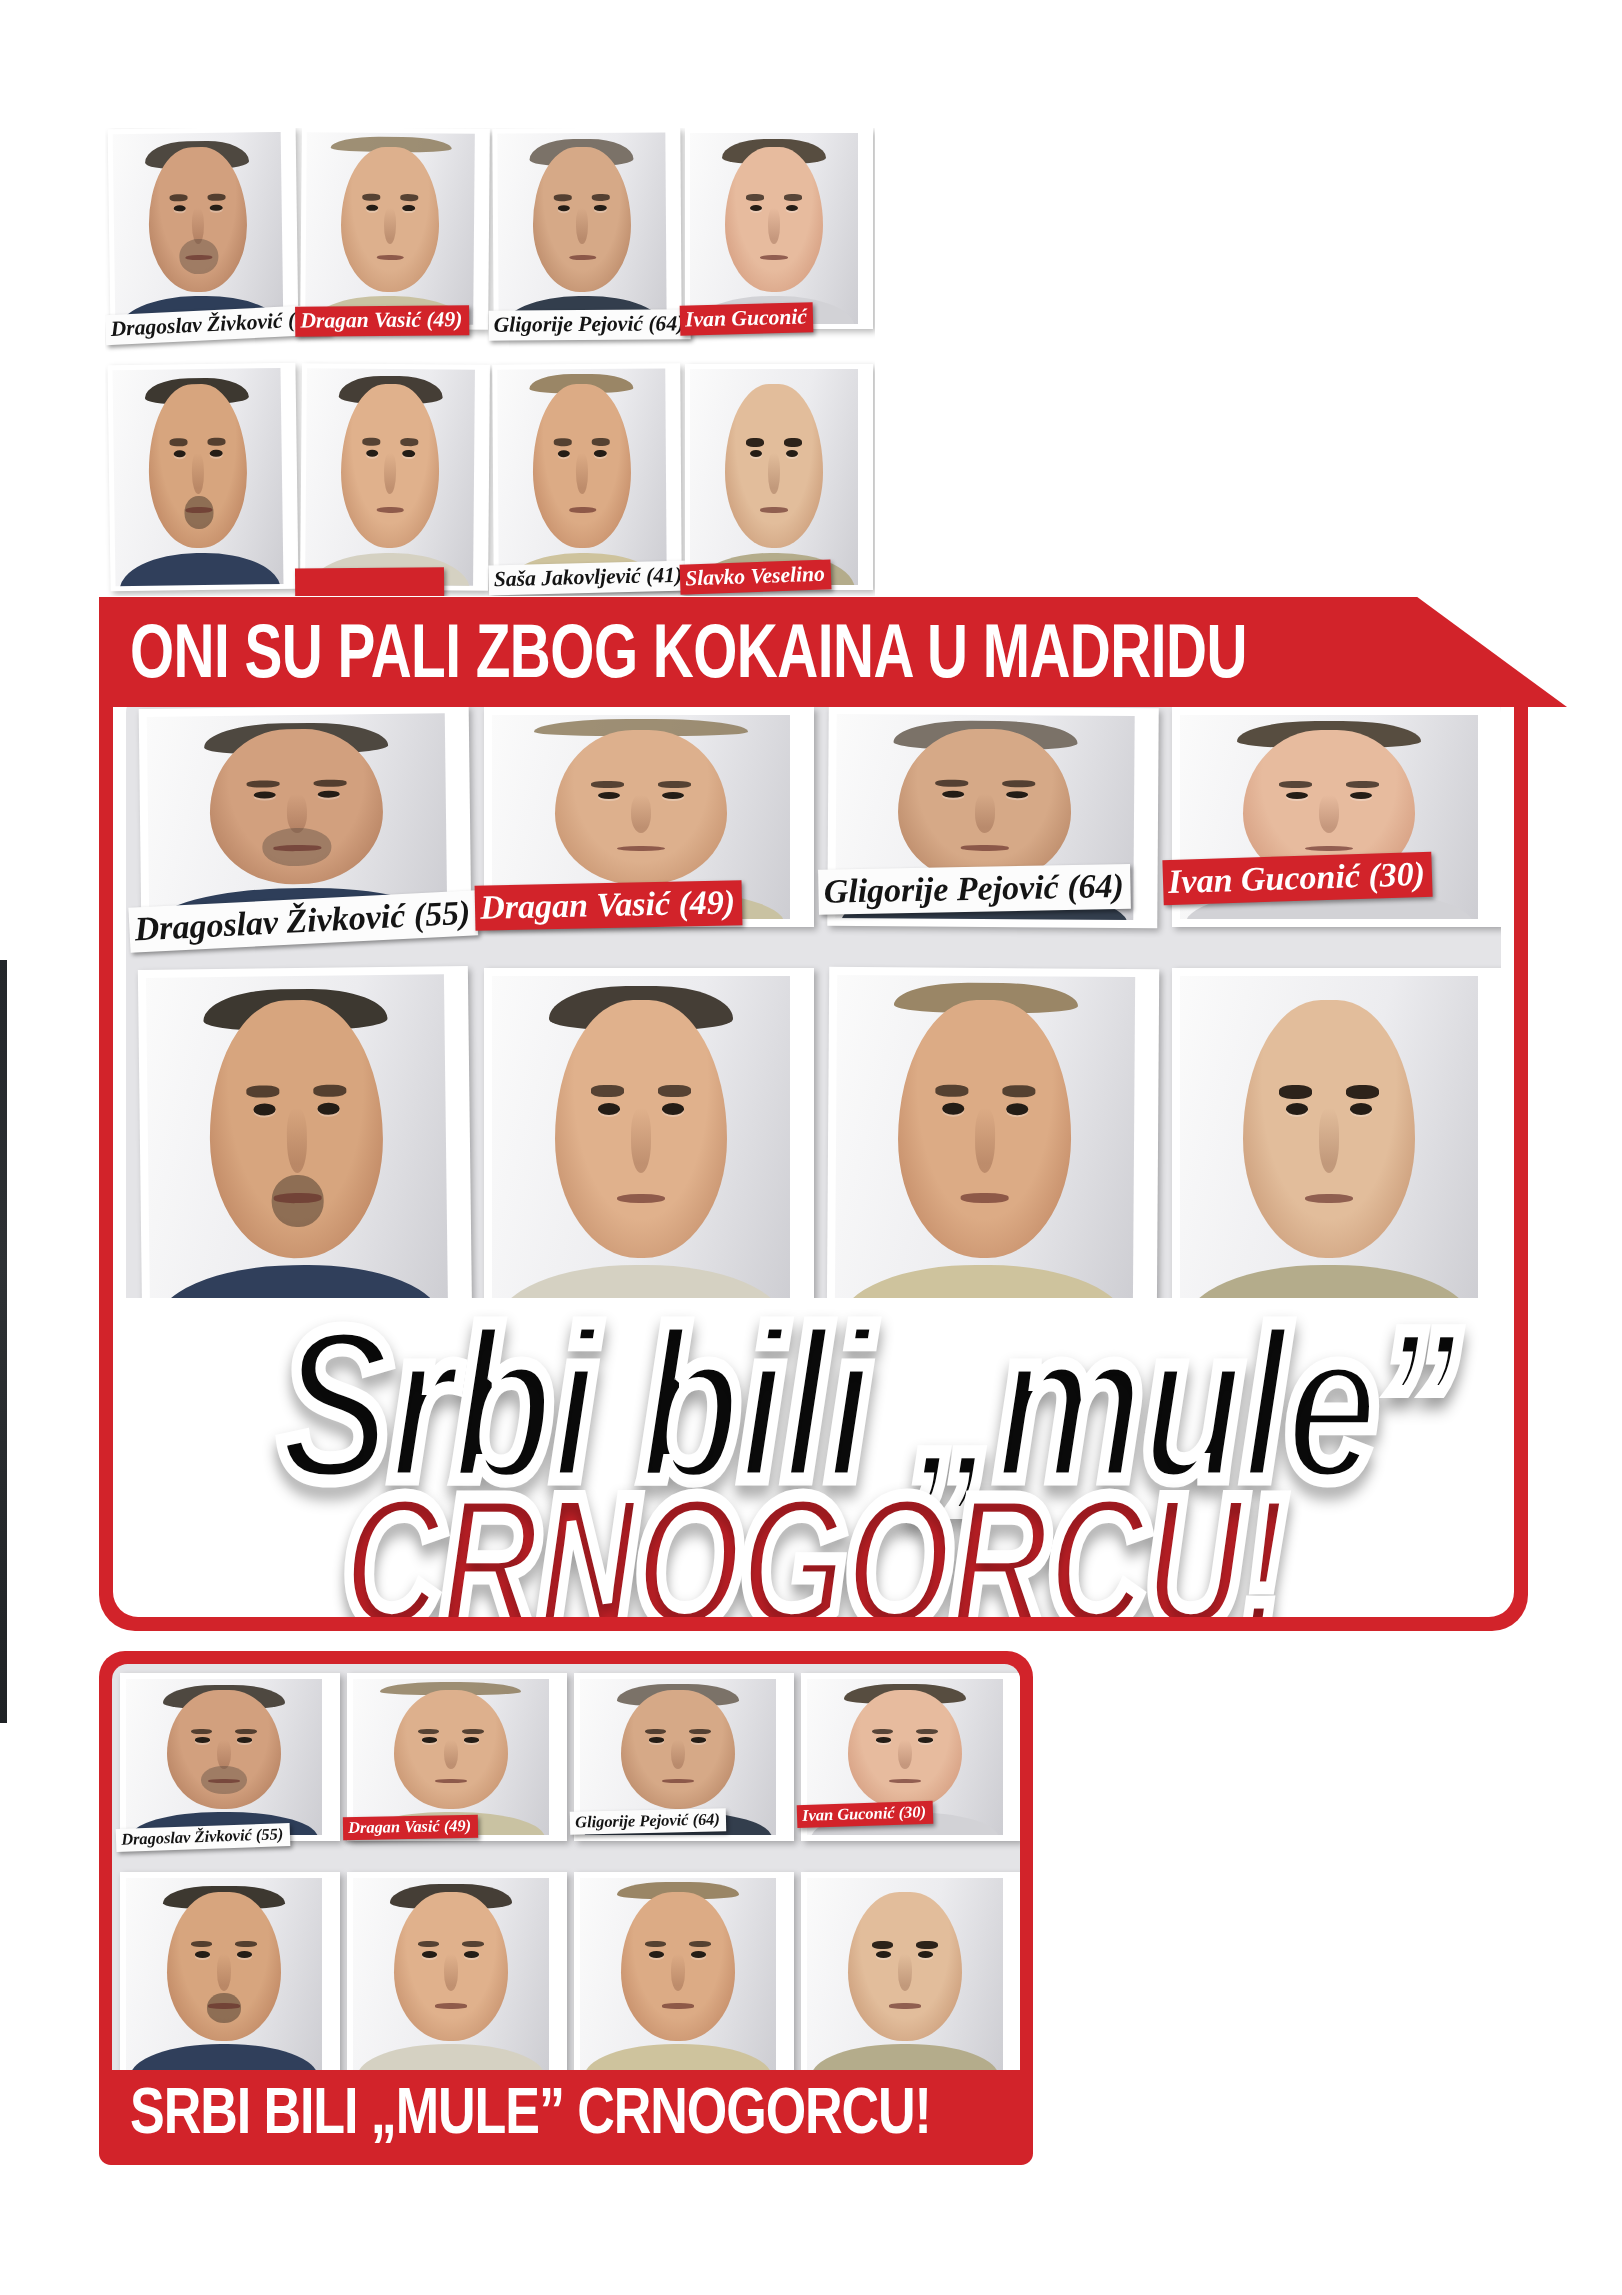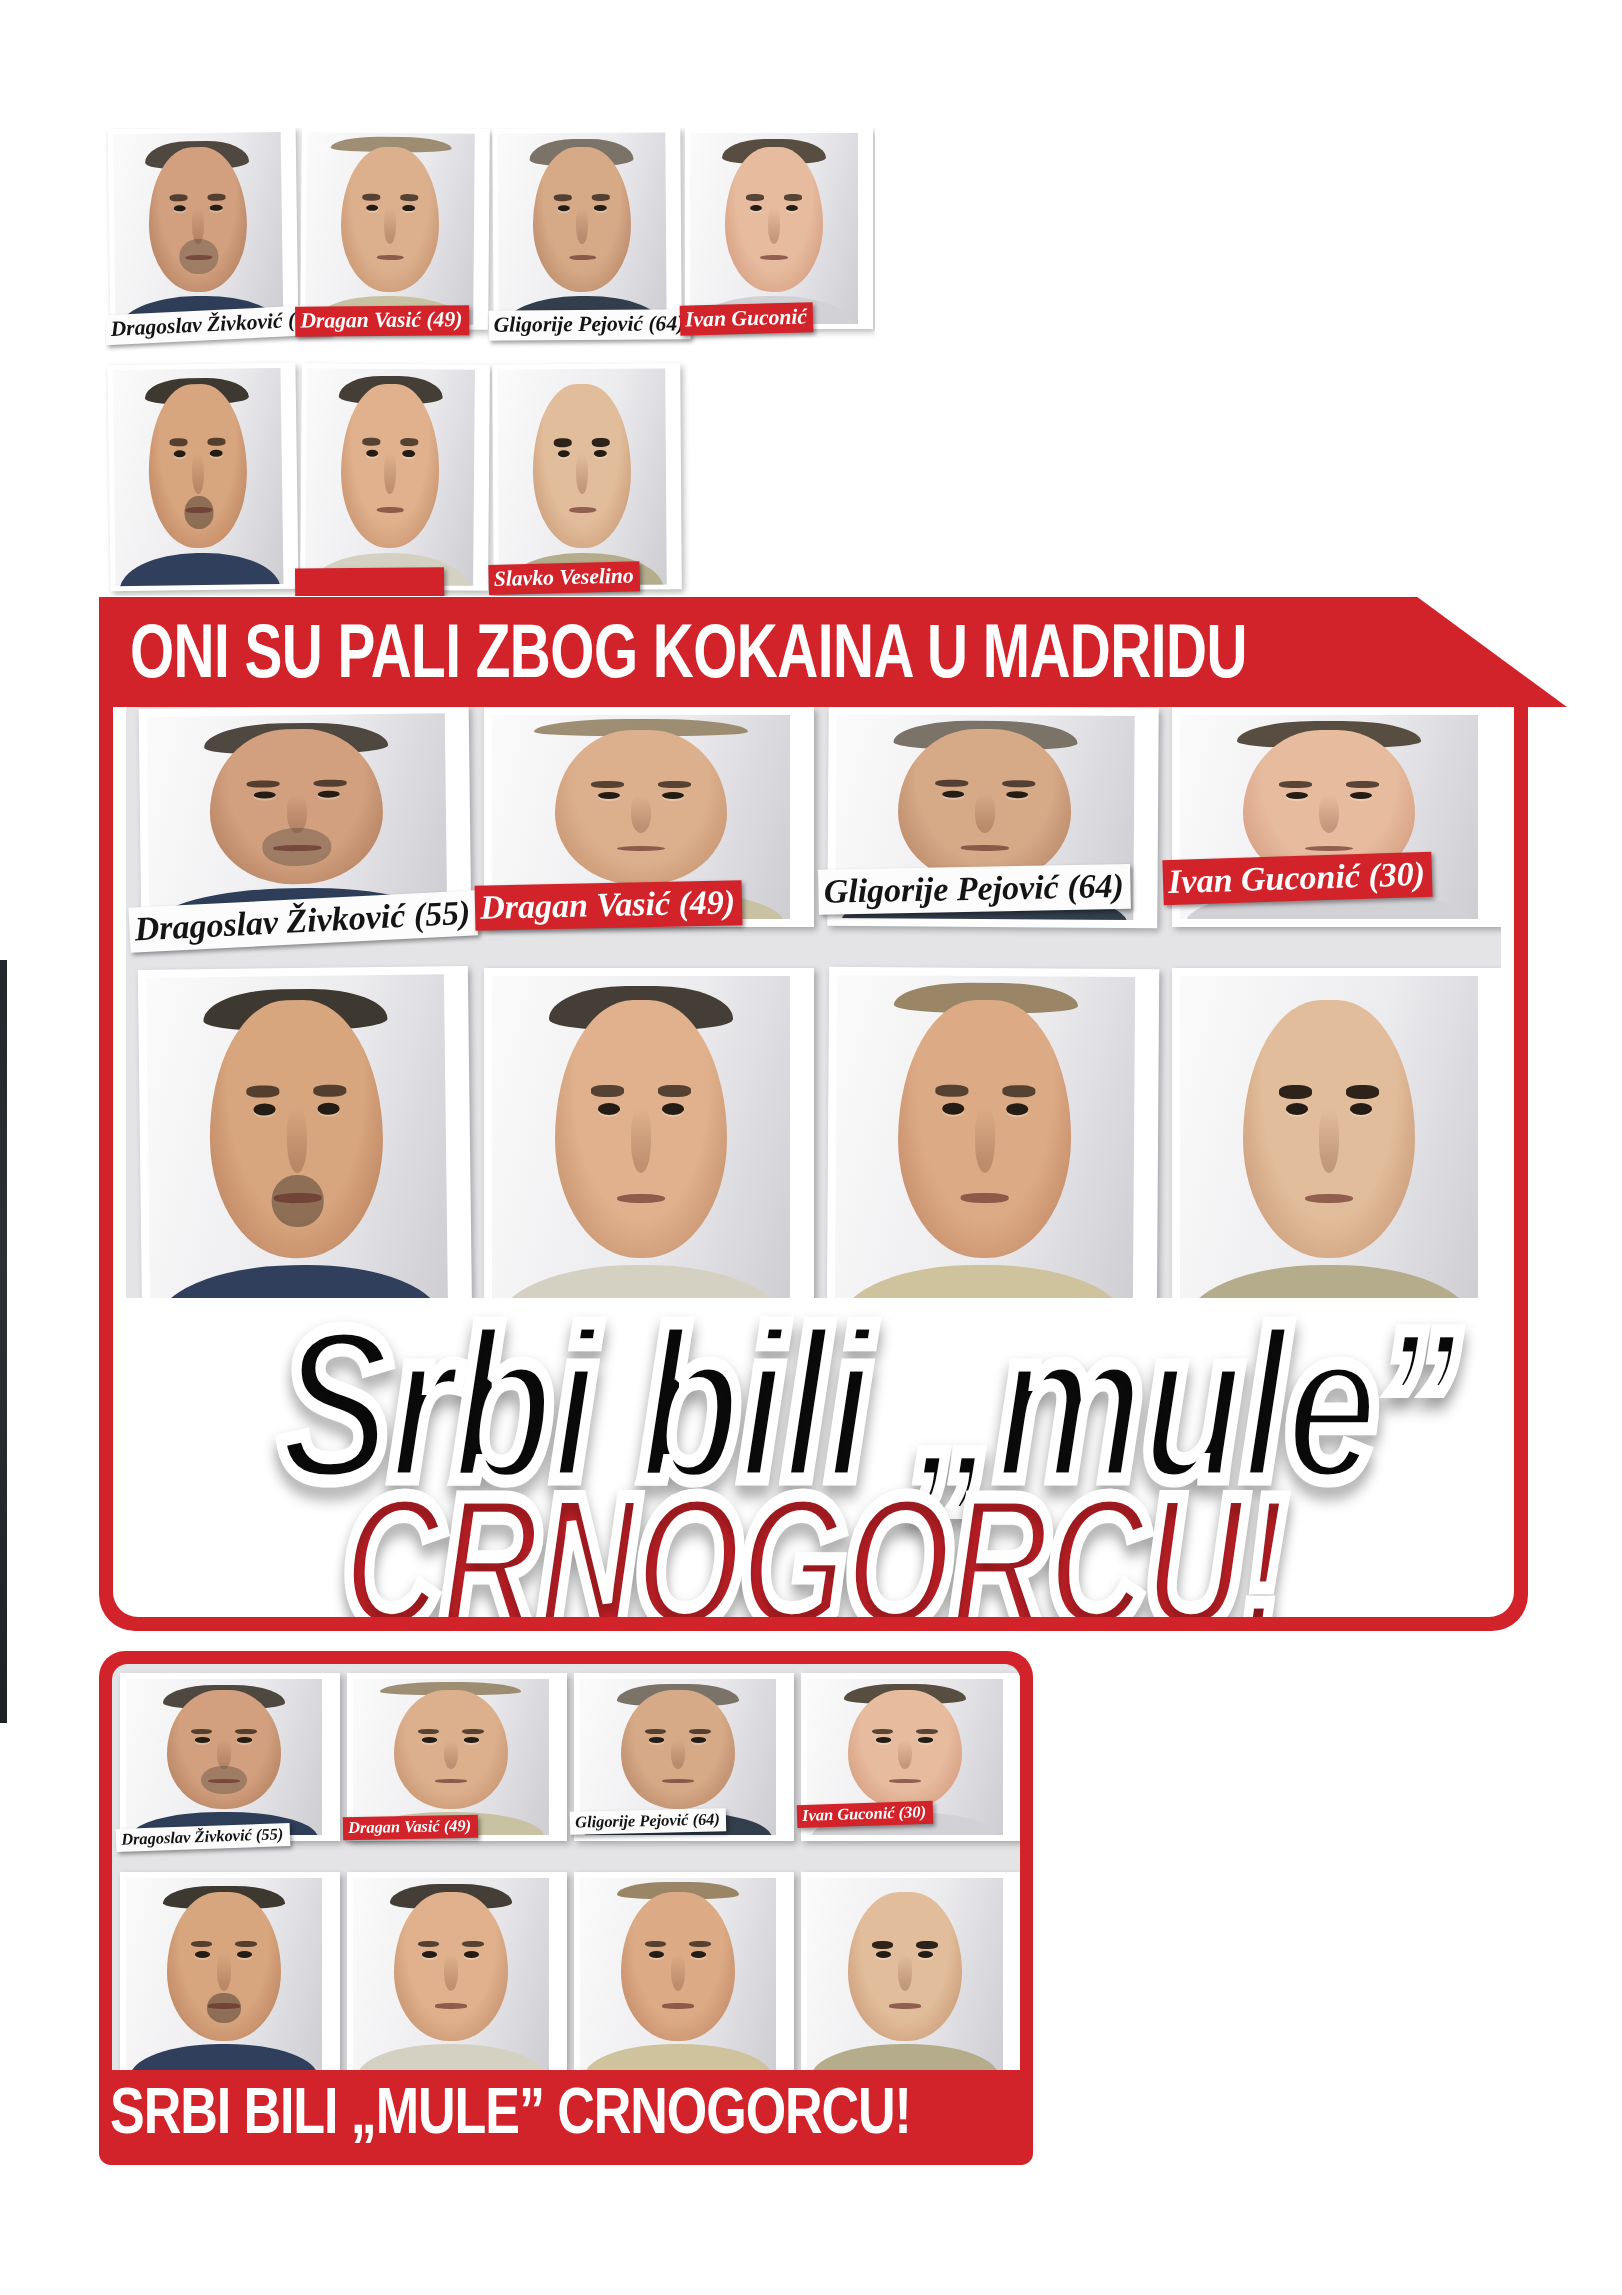--- a/index.html
+++ b/index.html
@@ -123,21 +123,21 @@
   .g3 .mrow1{top:9.2px;} .g3 .mrow2{top:208px;}
   .g3 .cell{width:227px;height:203px;}
   .g3 .frame{left:7.9px;top:0;width:208px;padding:5.9px;}
   .g3 .photo{position:relative;width:196px;height:156px;}
   .g3 .mrow2 .photo{height:196px;}
   .g3 .label{font-size:16.4px;bottom:-7.9px;left:-3.9px;}
   .g3 .cell:nth-child(1) .label{transform:rotate(-2deg);}
   .g3 .cell:nth-child(2) .label{transform:rotate(-1deg);bottom:1.3px;}
   .g3 .cell:nth-child(3) .label{transform:rotate(-1.2deg);bottom:7.9px;}
   .g3 .cell:nth-child(4) .label{transform:rotate(-1.8deg);bottom:14.4px;}
-  .bband{position:absolute;left:7px;top:422px;width:877px;height:79px;color:#ffffff;}
+  .bband{position:absolute;left:27px;top:422px;width:877px;height:79px;color:#ffffff;}
   .bband .btxt2{position:absolute;left:3.9px;top:0;font-weight:700;font-size:62px;
     letter-spacing:-1.3px;white-space:nowrap;transform:scale(.84,1.05);transform-origin:left top;}
 </style>
 </head>
 <body>
 
 <div class="abs edge-strip"></div>
 
 <div class="abs mgrid g1">
   <div class="mrow mrow1">
@@ -241,20 +241,37 @@
             <i class="nose"></i>
             <i class="mouth"></i>
           </div>
           <div class="sh"></div>
         </div>
         <div class="label r sliver"></div>
       </div>
     </div>
     <div class="cell">
       <div class="frame">
+        <div class="photo p7">
+          <div class="hair"></div>
+          <div class="head">
+            <i class="brow bl"></i>
+              <i class="brow br"></i>
+            <i class="eye el"></i>
+              <i class="eye er"></i>
+            <i class="nose"></i>
+            <i class="mouth"></i>
+          </div>
+          <div class="sh"></div>
+        </div>
+        <div class="label w">Saša Jakovljević (41)</div>
+      </div>
+    </div>
+    <div class="cell">
+      <div class="frame">
         <div class="photo p8">
 
           <div class="head">
             <i class="brow bl"></i>
               <i class="brow br"></i>
             <i class="eye el"></i>
               <i class="eye er"></i>
             <i class="nose"></i>
             <i class="mouth"></i>
           </div>

